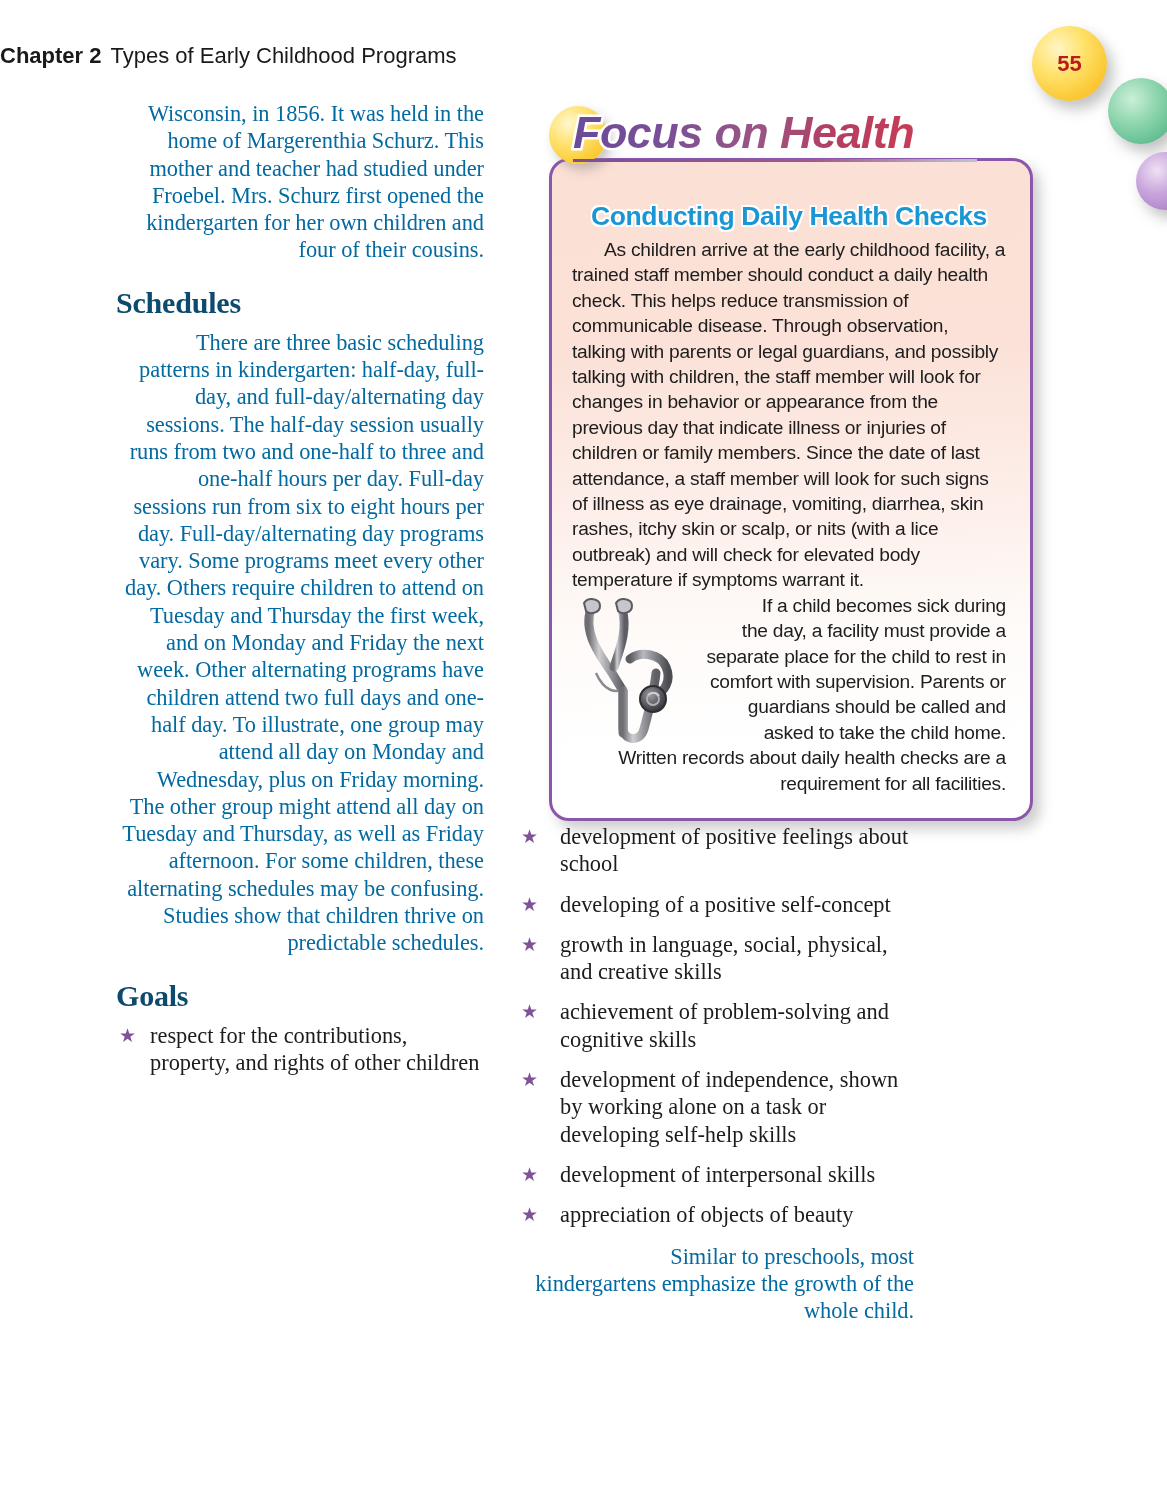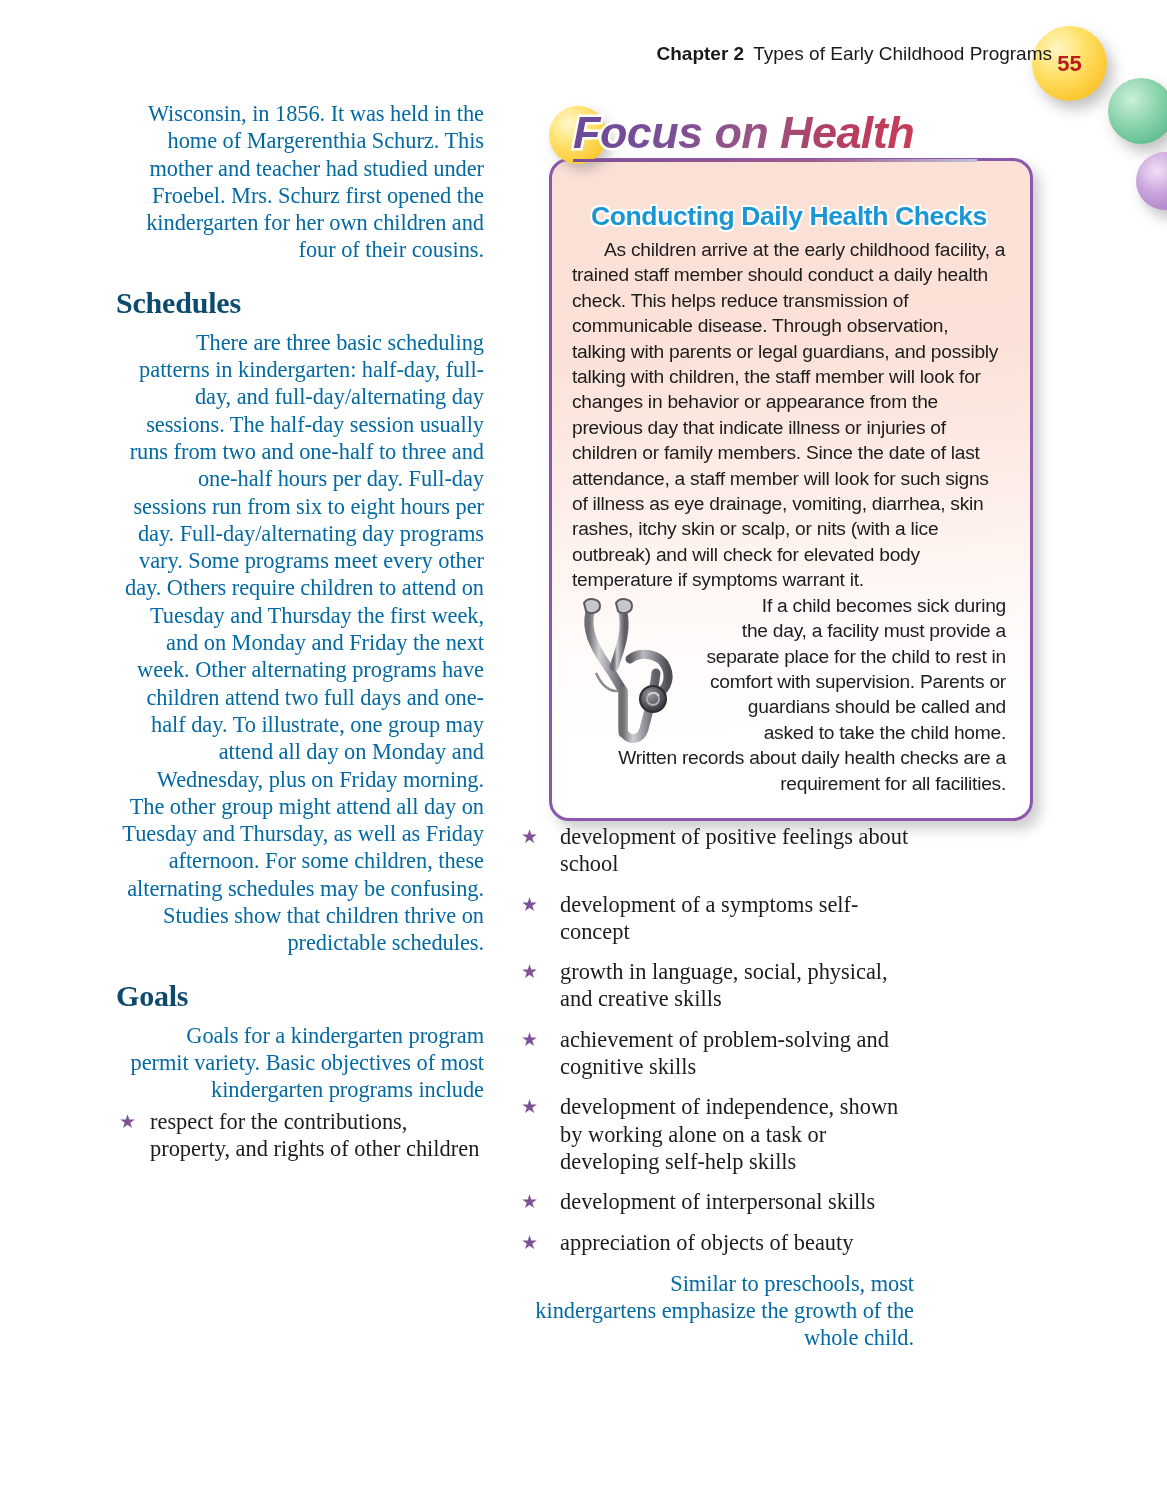--- a/index.html
+++ b/index.html
@@ -54,26 +54,25 @@
     font-size: 22px;
     color: #b91c1c;
     z-index: 3;
   }
 
   
   #running-head {
     position: absolute;
     left: 0; top: 43px;
     width: 1010px;
-    text-align: right;
-    font-family: "Liberation Sans", sans-serif;
-    font-size: 19px;
+    text-align: left;
+    font-family: "Liberation Sans", sans-serif;
+    font-size: 22px;
     color: #1a1a1a;
     z-index: 2;
-    margin-left: 42px;
   }
   #running-head .chapter-label { font-weight: bold; }
   #running-head .chapter-title { margin-left: 9px; }
 
   
   #left-column {
     position: absolute;
     left: 116px; top: 96px;
     width: 372px;
     z-index: 2;
@@ -271,21 +270,20 @@
 
   <p class="body-text">Wisconsin, in 1856. It was held in the home of Margerenthia Schurz. This mother and teacher had studied under Froebel. Mrs. Schurz first opened the kindergarten for her own children and four of their cousins.</p>
 
 
   <h2 class="section-heading">Schedules</h2>
 
   <p class="body-text indented">There are three basic scheduling patterns in kindergarten: half-day, full-day, and full-day/alternating day sessions. The half-day session usually runs from two and one-half to three and one-half hours per day. Full-day sessions run from six to eight hours per day. Full-day/alternating day programs vary. Some programs meet every other day. Others require children to attend on Tuesday and Thursday the first week, and on Monday and Friday the next week. Other alternating programs have children attend two full days and one-half day. To illustrate, one group may attend all day on Monday and Wednesday, plus on Friday morning. The other group might attend all day on Tuesday and Thursday, as well as Friday afternoon. For some children, these alternating schedules may be confusing. Studies show that children thrive on predictable schedules.</p>
 
   <h2 class="section-heading">Goals</h2>
 
-  <p class="body-text indented">Goals for a kindergarten program permit variety. Basic objectives of most kindergarten programs include</p>
 
   <ul class="bullet-list">
     <li class="bullet-item">
       <span class="star-icon">★</span>
       <span class="bullet-text">respect for the contributions, property, and rights of other children</span>
     </li>
   </ul>
 
 </div>
 
@@ -351,21 +349,21 @@
 </div>
 
 <div id="right-column">
   <ul class="bullet-list">
     <li class="bullet-item">
       <span class="star-icon">★</span>
       <span class="bullet-text">development of positive feelings about school</span>
     </li>
     <li class="bullet-item">
       <span class="star-icon">★</span>
-      <span class="bullet-text">development of a symptoms self-concept</span>
+      <span class="bullet-text">developing of a positive self-concept</span>
     </li>
     <li class="bullet-item">
       <span class="star-icon">★</span>
       <span class="bullet-text">growth in language, social, physical, and creative skills</span>
     </li>
     <li class="bullet-item">
       <span class="star-icon">★</span>
       <span class="bullet-text">achievement of problem-solving and cognitive skills</span>
     </li>
     <li class="bullet-item">

